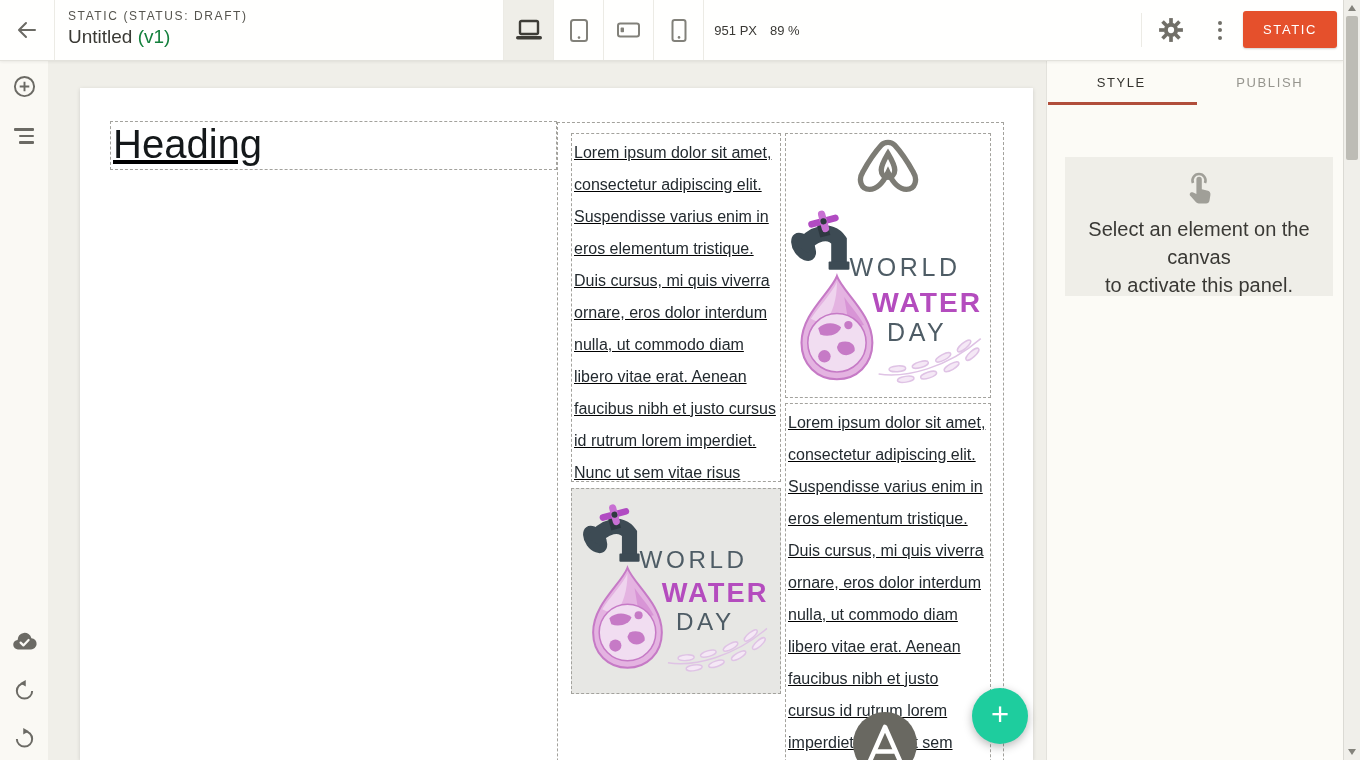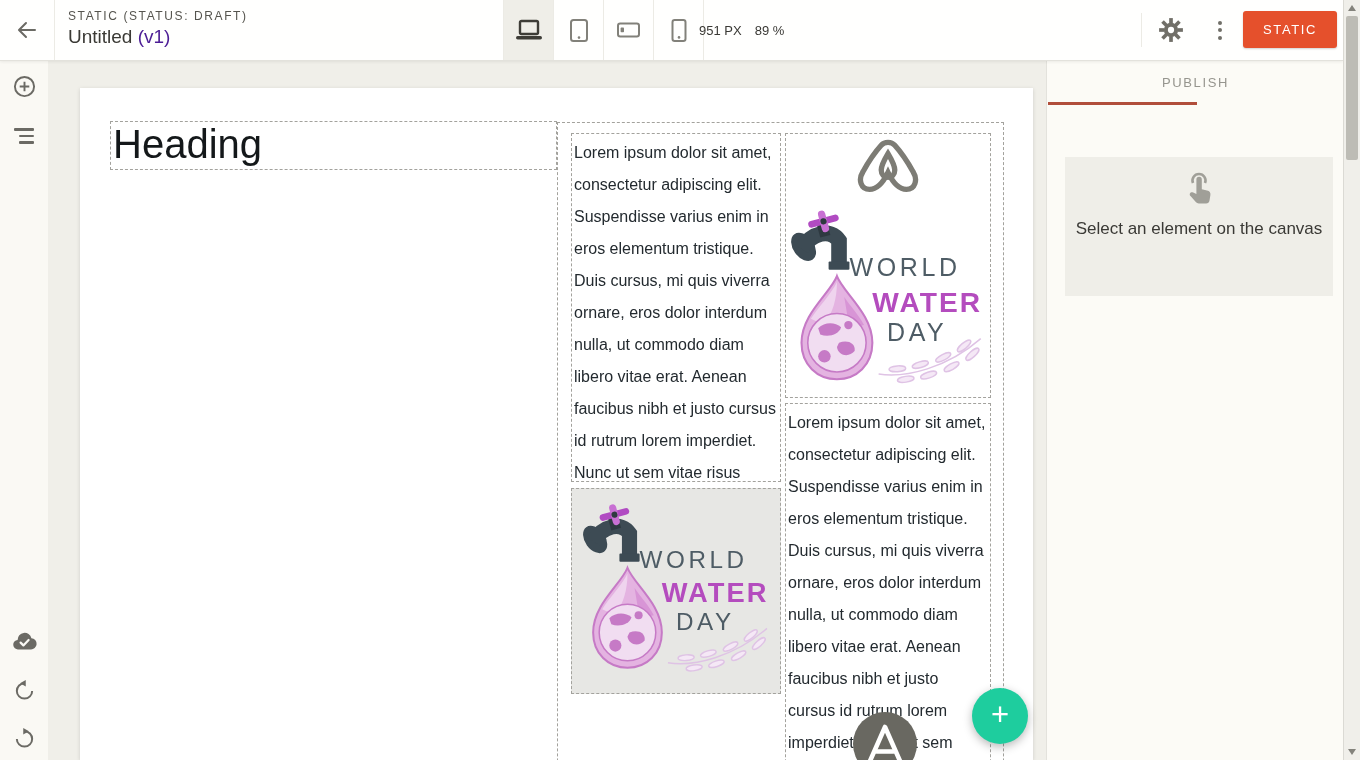--- a/index.html
+++ b/index.html
@@ -7,27 +7,27 @@
   .stage{position:relative;width:1360px;height:760px;background:#F0EFE9;overflow:hidden;}
 
   
   .topbar{position:absolute;left:0;top:0;width:1343px;height:60px;background:#FFFFFE;
           border-bottom:1px solid #E3E2DC;box-shadow:0 1px 3px rgba(0,0,0,.07);z-index:20;}
   .back-btn{position:absolute;left:0;top:0;width:54px;height:60px;display:flex;align-items:center;
             justify-content:center;border-right:1px solid #ECEBE5;cursor:pointer;}
   .title-wrap{position:absolute;left:68px;top:9px;}
   .status-label{font-size:12px;letter-spacing:1.6px;color:#55544E;}
   .title-line{font-size:19px;color:#3B3A35;margin-top:3px;}
-  .title-line .version{color:#4c1d95;text-align:center;}
+  .title-line .version{color:#15803d;text-align:center;}
   .devices{position:absolute;left:503px;top:0;height:60px;display:flex;border-right:1px solid #ECEBE5;}
   .device-cell{width:49px;height:60px;display:flex;align-items:center;justify-content:center;
                border-left:1px solid #ECEBE5;cursor:pointer;}
   .device-cell.active{background:#EFEEE8;}
   .vp-label{position:absolute;left:699px;top:0;width:116px;height:60px;display:flex;align-items:center;
-            gap:13px;font-size:13px;color:#3A3935;}
+            justify-content:center;gap:13px;font-size:13px;color:#3A3935;}
   .revisions{position:absolute;left:1028px;top:0;height:60px;display:flex;align-items:center;gap:9px;
              font-size:13px;letter-spacing:1.6px;color:#3A3935;cursor:pointer;}
   .caret-down{width:0;height:0;border-left:4.5px solid transparent;border-right:4.5px solid transparent;
               border-top:5px solid #3A3935;}
   .tb-divider{position:absolute;left:1141px;top:13px;height:34px;width:1px;background:#ECEBE5;}
   .iconbtn{position:absolute;top:16px;width:30px;height:28px;display:flex;align-items:center;
            justify-content:center;cursor:pointer;}
   .gear-btn{left:1156px;} .kebab-btn{left:1205px;}
   .kebab{display:flex;flex-direction:column;gap:3.5px;}
   .kebab i{width:4px;height:4px;border-radius:50%;background:#716F68;}
@@ -39,21 +39,21 @@
   .sidebar{position:absolute;left:0;top:60px;width:48px;height:700px;background:#FAF9F4;z-index:5;}
   .sb-icon{position:absolute;left:0;width:48px;display:flex;justify-content:center;cursor:pointer;}
   .outline-icon{display:flex;flex-direction:column;gap:4px;width:20px;}
   .outline-icon i{height:2.5px;background:#6B6A64;border-radius:1px;}
   .outline-icon i:first-child{width:20px;}
   .outline-icon i{width:15px;align-self:flex-end;}
 
   
   .canvas{position:absolute;left:80px;top:88px;width:953px;height:672px;background:#fff;
           box-shadow:0 1px 4px rgba(0,0,0,.14);overflow:hidden;z-index:1;}
-  .block{position:absolute;border:1px dashed #A3A29D;box-sizing:border-box;cursor:pointer;}
+  .block{position:absolute;border:1px dashed #A3A29D;box-sizing:border-box;cursor:pointer;text-decoration:underline;}
   .heading-block{left:30px;top:33px;width:447px;height:49px;}
   .heading-text{font-size:40px;line-height:45px;color:#14181A;padding-left:2px;white-space:nowrap;}
   .row-block{left:477px;top:34px;width:447px;height:900px;}
   .col-text{padding:3px 1px 0 2px;font-size:16px;line-height:32px;color:#232A2F;}
   .col1-text{left:491px;top:45px;width:210px;height:349px;}
   .col1-image{left:491px;top:400px;width:210px;height:206px;background:#E7E7E4;}
   .col2-image{left:705px;top:45px;width:206px;height:265px;display:flex;flex-direction:column;
               align-items:center;padding-top:5px;}
   .col2-text{left:705px;top:315px;width:206px;height:560px;}
   .a-logo{position:absolute;left:773px;top:624px;width:64px;height:64px;}
@@ -70,21 +70,21 @@
          border-left:1px solid #E3E2DC;z-index:10;}
   .tabs{position:relative;height:45px;display:flex;}
   .tab{flex:1;display:flex;align-items:center;justify-content:center;font-size:13px;
        letter-spacing:1.6px;cursor:pointer;}
   .tab.active{color:#35342F;}
   .tab.inactive{color:#96958E;}
   .tab-underline{position:absolute;left:1px;bottom:0;width:149px;height:3px;}
   .empty-box{position:absolute;left:18px;top:97px;width:268px;height:139px;background:#EFEEE8;
              text-align:center;}
   .tap-wrap{margin:13px auto 5px;}
-  .empty-text{font-size:17px;color:#3A3935;line-height:28px;}
+  .empty-text{font-size:20px;color:#3A3935;line-height:28px;}
 
   
   .scrollbar{position:absolute;left:1343px;top:0;width:17px;height:760px;background:#F0EFEA;
              border-left:1px solid #DBDAD4;box-sizing:border-box;z-index:30;}
   .sb-arrow{position:absolute;left:4px;width:0;height:0;border-left:4.5px solid transparent;
             border-right:4.5px solid transparent;cursor:pointer;}
   .sb-arrow.up{top:5px;border-bottom:6px solid #84837C;}
   .sb-arrow.down{bottom:5px;border-top:6px solid #84837C;}
   .sb-thumb{position:absolute;left:2px;top:16px;width:12px;height:144px;background:#BDBCB5;
             border-radius:2px;cursor:pointer;}
@@ -294,34 +294,38 @@
       </svg>
     </div>
   </div>
 
   <div class="fab" style="background:#1ECD9E">
     <span>+</span>
   </div>
 
   <div class="panel">
     <div class="tabs">
+      <div class="tab active">
+        <span>STYLE</span>
+      </div>
       <div class="tab inactive">
         <span>PUBLISH</span>
       </div>
       <div class="tab-underline" style="background:#B14E3B"></div>
     </div>
     <div class="empty-box">
       <div class="tap-wrap">
         <svg width="34" height="36" viewBox="0 0 34 36">
           <path d="M11,13 a6.5,6.5 0 1 1 12,0" fill="none" stroke="#A09F98" stroke-width="2.6"></path>
           <path d="M14.4,9.5 a2.7,2.7 0 0 1 5.4,0 V19.2 l5.2,1.2 c2.5,.6 3.8,2.1 3.4,4.6 l-.9,5.6 c-.3,1.8 -1.6,2.9 -3.4,2.9 h-7.3 c-1.2,0 -2.2,-.5 -3,-1.4 l-5.3,-6 c-1.9,-2.2 .2,-4.8 2.7,-3.6 l3.2,1.6 Z" fill="#A09F98"></path>
         </svg>
       </div>
       <div class="empty-text">
         <div>Select an element on the canvas</div>
+        <div>to activate this panel.</div>
       </div>
     </div>
   </div>
 
   <div class="scrollbar">
     <div class="sb-arrow up"></div>
     <div class="sb-thumb"></div>
     <div class="sb-arrow down"></div>
   </div>
 

